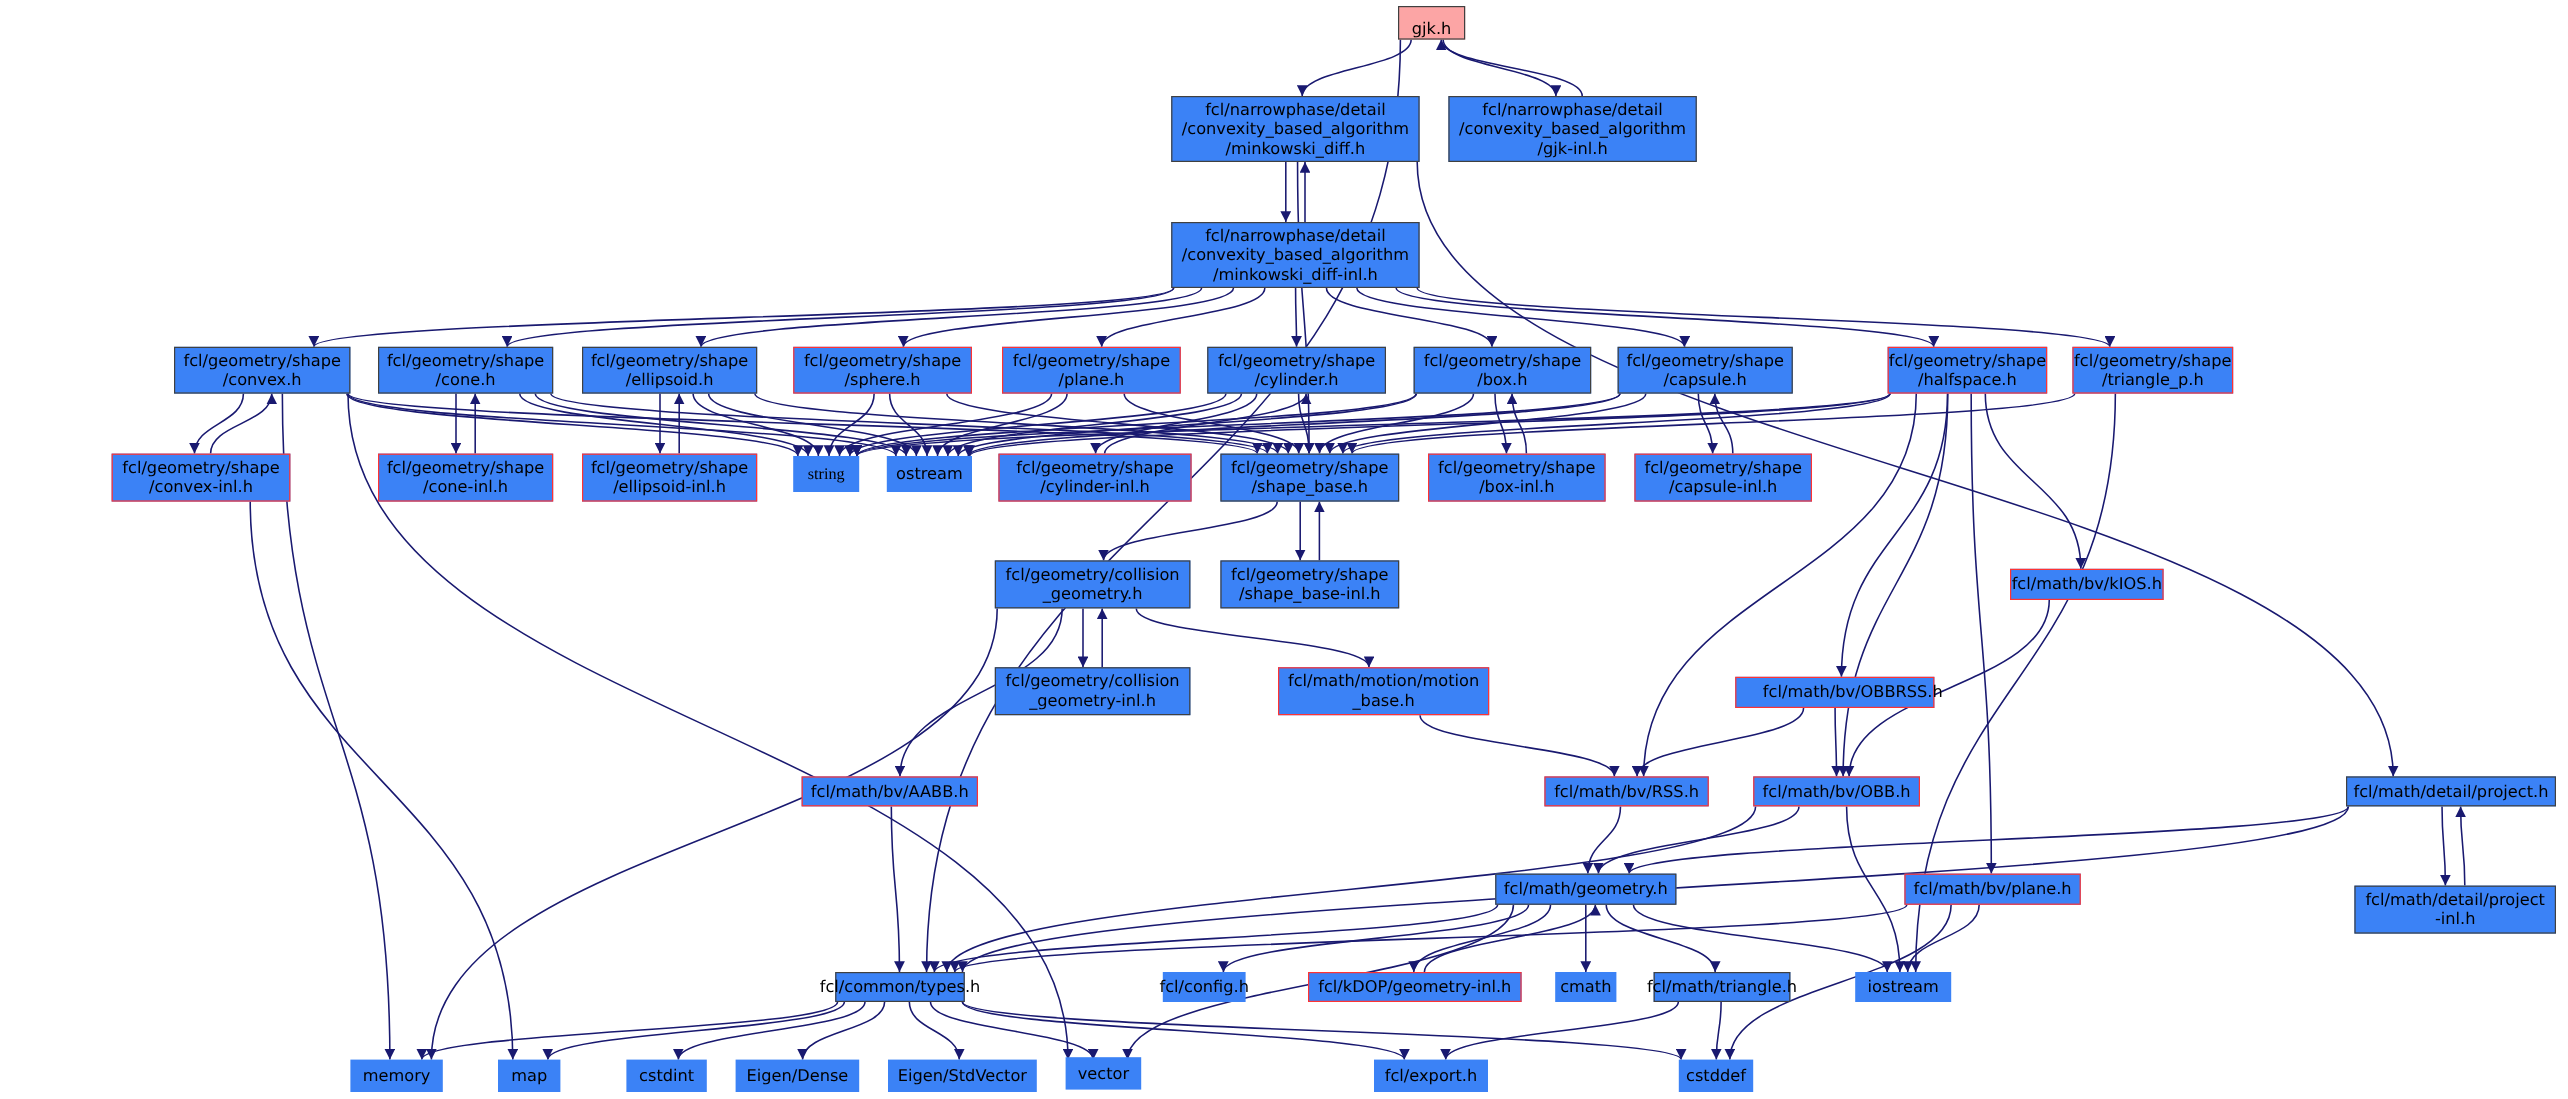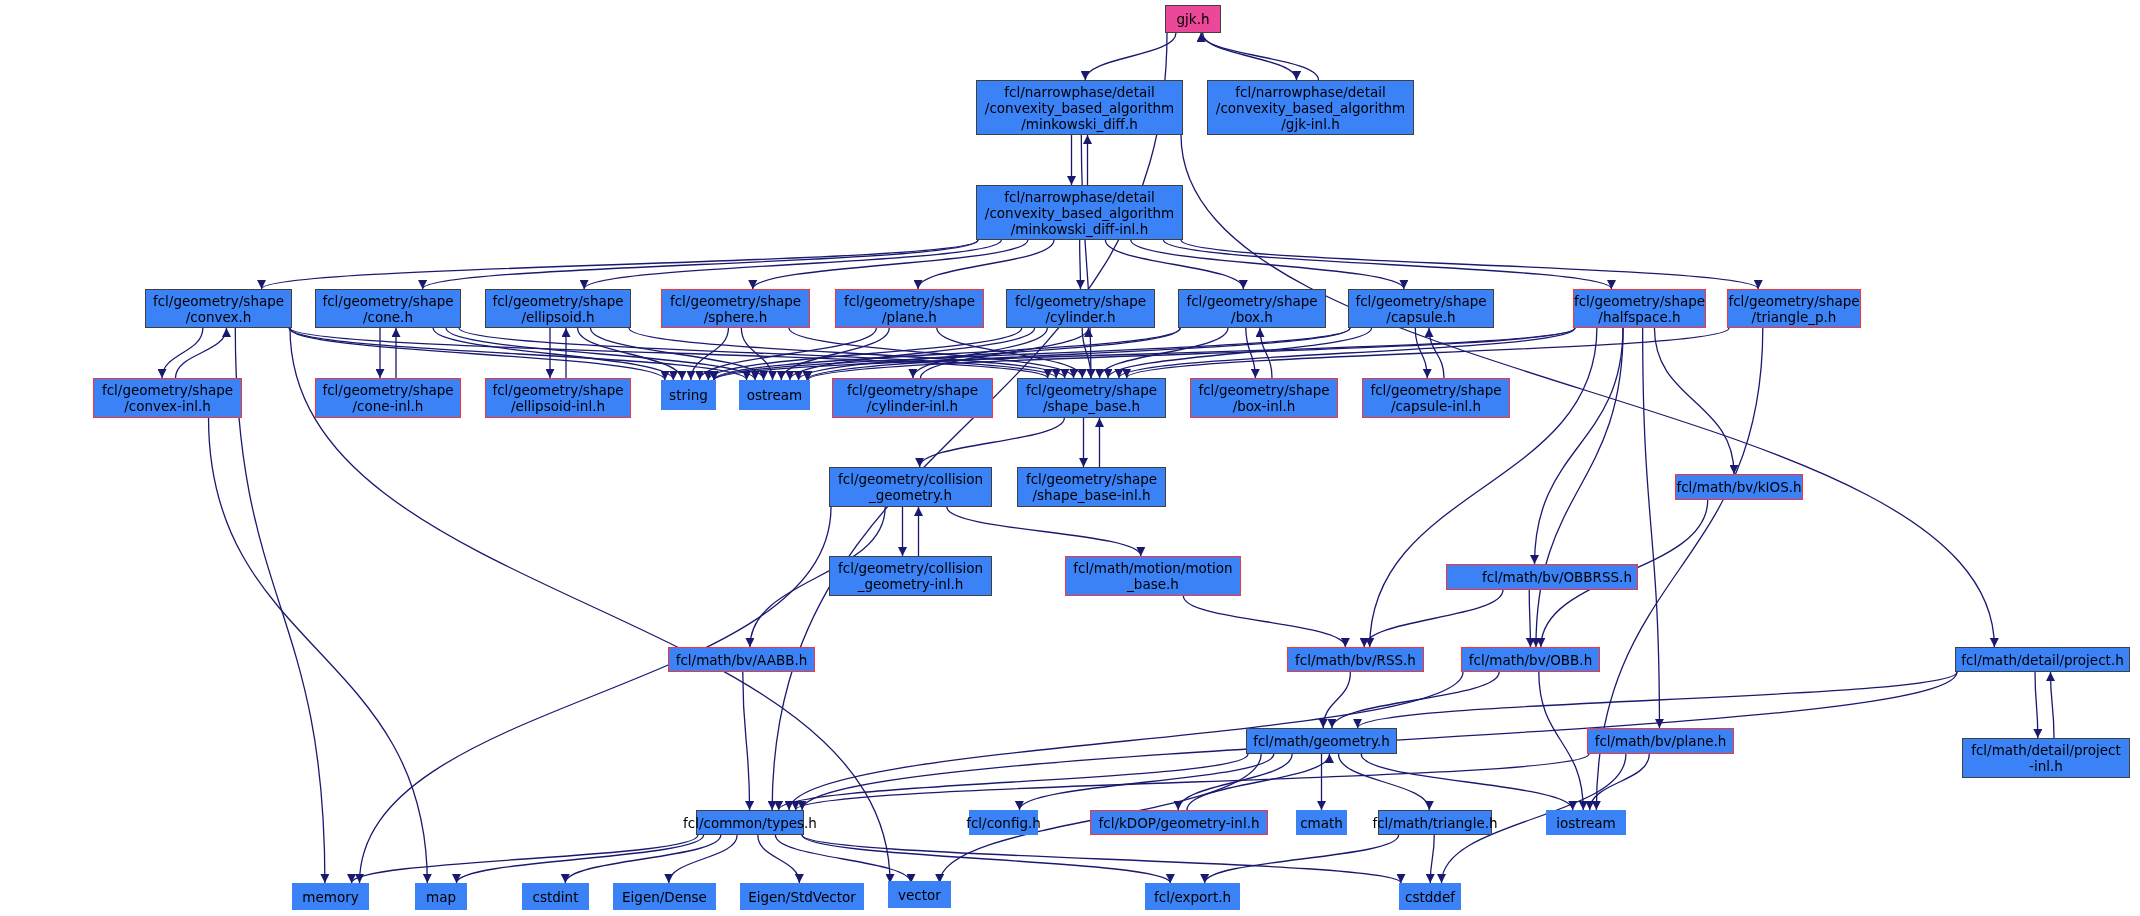--- a/index.html
+++ b/index.html
@@ -1,19 +1,19 @@
 <!DOCTYPE html>
 <html><head>
 <meta charset="utf-8">
 <style>
   html, body { margin: 0; padding: 0; background: #ffffff; }
   body { width: 2140px; height: 916px; position: relative; overflow: hidden; font-family: "DejaVu Sans", sans-serif; }
   #graph { position: absolute; left: 0; top: 0; width: 2140px; height: 916px; }
   .node { position: absolute; box-sizing: border-box; display: flex; align-items: center; justify-content: center; text-align: center; font-size: 13.5px; line-height: 16px; color: #000; background: #3b82f6; white-space: pre; cursor: pointer; }
-  .node.k-root { border: 1.5px solid #404040; background: #ec4899; }
+  .node.k-root { border: 1.5px solid #404040; background: #fca5a5; align-items: flex-end; }
   .node.k-normal { border: 1.5px solid #404040; }
   .node.k-red { border: 1.5px solid #ff3333; }
 </style>
 </head>
 <body>
 
 <svg id="graph" xmlns="http://www.w3.org/2000/svg" width="2140" height="916">
   <defs>
     <marker id="arrow" viewBox="0 0 10 10" refX="10" refY="5" markerWidth="9" markerHeight="9" orient="auto-start-reverse" markerUnits="userSpaceOnUse">
       <path d="M0,0 L10,5 L0,10 z" fill="#191970"></path>
@@ -161,40 +161,40 @@
     <div class="node k-red" style="left: 1573px; top: 289px; width: 133px; height: 39px;"><span>fcl/geometry/shape
 /halfspace.h</span></div>
     <div class="node k-red" style="left: 1727px; top: 289px; width: 134px; height: 39px;"><span>fcl/geometry/shape
 /triangle_p.h</span></div>
     <div class="node k-red" style="left: 93px; top: 378px; width: 149px; height: 40px;"><span>fcl/geometry/shape
 /convex-inl.h</span></div>
     <div class="node k-red" style="left: 315px; top: 378px; width: 146px; height: 40px;"><span>fcl/geometry/shape
 /cone-inl.h</span></div>
     <div class="node k-red" style="left: 485px; top: 378px; width: 146px; height: 40px;"><span>fcl/geometry/shape
 /ellipsoid-inl.h</span></div>
-    <div class="node k-system" style="left: 661px; top: 380px; width: 55px; height: 30px;"><span>string</span></div>
+    <div class="node k-system" style="left: 661px; top: 380px; width: 55px; height: 30px; font-family: Liberation Serif, serif;"><span>string</span></div>
     <div class="node k-system" style="left: 739px; top: 380px; width: 71px; height: 30px;"><span>ostream</span></div>
     <div class="node k-red" style="left: 832px; top: 378px; width: 161px; height: 40px;"><span>fcl/geometry/shape
 /cylinder-inl.h</span></div>
     <div class="node k-normal" style="left: 1017px; top: 378px; width: 149px; height: 40px;"><span>fcl/geometry/shape
 /shape_base.h</span></div>
     <div class="node k-red" style="left: 1190px; top: 378px; width: 148px; height: 40px;"><span>fcl/geometry/shape
 /box-inl.h</span></div>
     <div class="node k-red" style="left: 1362px; top: 378px; width: 148px; height: 40px;"><span>fcl/geometry/shape
 /capsule-inl.h</span></div>
     <div class="node k-normal" style="left: 829px; top: 467px; width: 163px; height: 40px;"><span>fcl/geometry/collision
 _geometry.h</span></div>
     <div class="node k-normal" style="left: 1017px; top: 467px; width: 149px; height: 40px;"><span>fcl/geometry/shape
 /shape_base-inl.h</span></div>
     <div class="node k-red" style="left: 1675px; top: 474px; width: 128px; height: 26px;"><span>fcl/math/bv/kIOS.h</span></div>
     <div class="node k-normal" style="left: 829px; top: 556px; width: 163px; height: 40px;"><span>fcl/geometry/collision
 _geometry-inl.h</span></div>
     <div class="node k-red" style="left: 1065px; top: 556px; width: 176px; height: 40px;"><span>fcl/math/motion/motion
 _base.h</span></div>
-    <div class="node k-red" style="left: 1446px; top: 564px; width: 192px; height: 26px; padding-left: 30px;"><span>fcl/math/bv/OBBRSS.h</span></div>
+    <div class="node k-red" style="left: 1446px; top: 564px; width: 166px; height: 26px; padding-left: 30px;"><span>fcl/math/bv/OBBRSS.h</span></div>
     <div class="node k-red" style="left: 668px; top: 647px; width: 147px; height: 25px;"><span>fcl/math/bv/AABB.h</span></div>
     <div class="node k-red" style="left: 1287px; top: 647px; width: 137px; height: 25px;"><span>fcl/math/bv/RSS.h</span></div>
     <div class="node k-red" style="left: 1461px; top: 647px; width: 139px; height: 25px;"><span>fcl/math/bv/OBB.h</span></div>
     <div class="node k-normal" style="left: 1955px; top: 647px; width: 175px; height: 25px;"><span>fcl/math/detail/project.h</span></div>
     <div class="node k-normal" style="left: 1246px; top: 728px; width: 151px; height: 26px;"><span>fcl/math/geometry.h</span></div>
     <div class="node k-red" style="left: 1587px; top: 728px; width: 147px; height: 26px;"><span>fcl/math/bv/plane.h</span></div>
     <div class="node k-normal" style="left: 1962px; top: 738px; width: 168px; height: 40px;"><span>fcl/math/detail/project
 -inl.h</span></div>
     <div class="node k-normal" style="left: 696px; top: 810px; width: 108px; height: 25px;"><span>fcl/common/types.h</span></div>
     <div class="node k-system" style="left: 969px; top: 810px; width: 69px; height: 25px;"><span>fcl/config.h</span></div>

